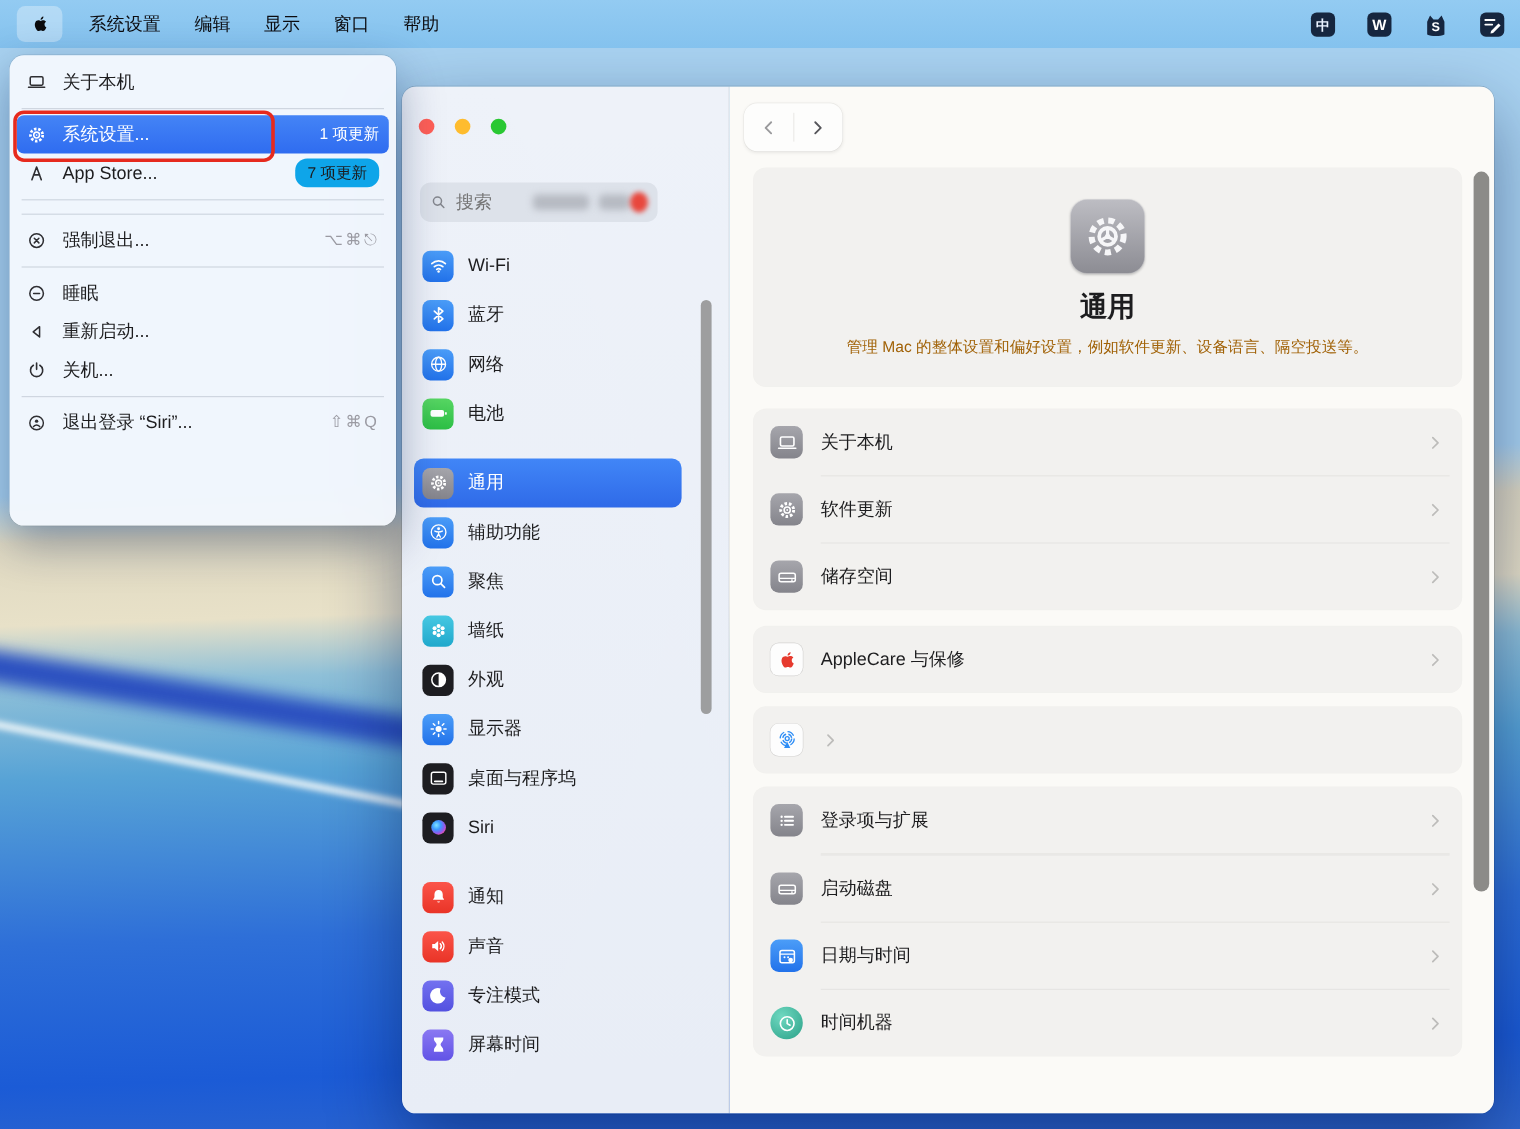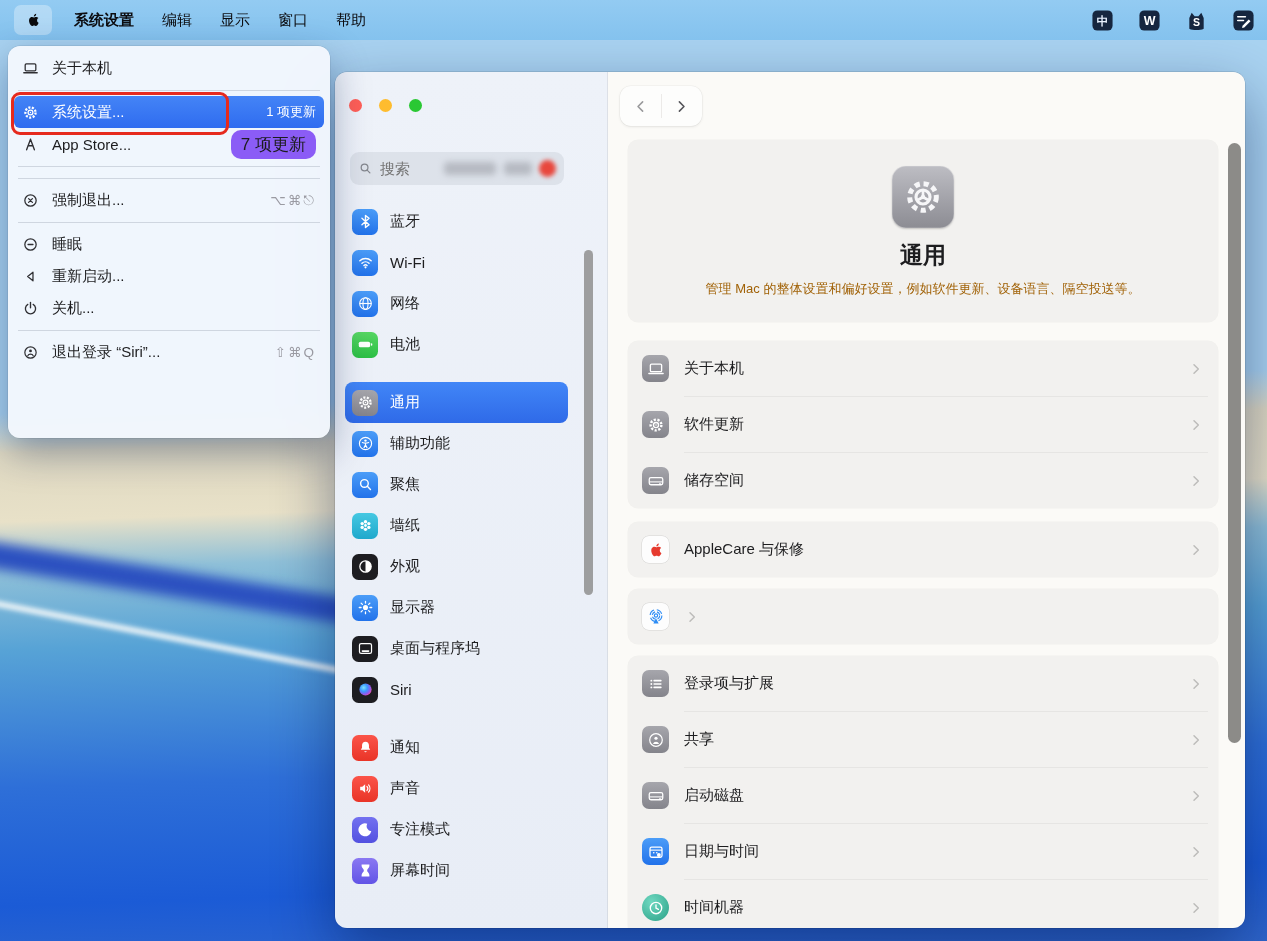--- a/index.html
+++ b/index.html
@@ -21,54 +21,54 @@
   .wp-stripe-white{position:absolute;left:-40px;top:648px;width:560px;height:6px;
     background:#eef5f8;transform:rotate(11deg);filter:blur(2.5px);z-index:0;}
   
   .menubar{position:absolute;left:0;top:0;width:1267px;height:40px;z-index:3;
     background:linear-gradient(180deg,#93cbf2,#84c2ee);
     display:flex;align-items:center;color:#0c0c10;font-size:15px;}
   .apple-btn{width:38px;height:30px;margin-left:14px;border-radius:7px;
     background:rgba(255,255,255,.32);display:flex;align-items:center;justify-content:center;}
   .apple-btn svg{width:17px;height:20px;color:#0b0b0d;}
   .mb-item{padding:0 14px;height:30px;display:flex;align-items:center;}
-  .mb-item.app{font-weight:bold;margin-left:8px;}
+  .mb-item.app{font-weight:normal;margin-left:8px;}
   .mb-right{margin-left:auto;display:flex;align-items:center;gap:24px;padding-right:12px;}
   .status-ic{width:23px;height:23px;display:block;}
   
   .apple-menu{position:absolute;left:8px;top:46px;width:322px;height:392px;z-index:4;
     background:rgba(242,247,253,.96);border-radius:12px;
     box-shadow:0 14px 38px rgba(0,25,80,.38),0 0 0 .5px rgba(0,0,0,.12);
     padding-top:6px;box-sizing:border-box;}
   .am-item{height:32px;display:flex;align-items:center;margin:0 6px;border-radius:6px;
     font-size:15px;color:#1d1d1f;padding:0 8px;}
   .am-item .am-ic{width:20px;height:20px;margin-right:10px;color:#2f2f33;display:flex;align-items:center;}
   .am-item .am-ic svg{width:17px;height:17px;}
   .am-label{flex:1;white-space:nowrap;}
   .am-item.selected{background:linear-gradient(180deg,#4484f6,#2f6cf0);color:#fff;}
   .am-item.selected .am-ic{color:#fff;}
   .am-badge-hot{font-size:13px;color:#fff;}
-  .am-badge{font-size:17px;color:#1c1c1e;background:#8b5cf6;border-radius:10px;padding:3px 10px;}
+  .am-badge{font-size:13px;color:#1c1c1e;background:#0ea5e9;border-radius:10px;padding:3px 10px;}
   .am-shortcut{font-size:13.5px;color:#9a9aa2;letter-spacing:2px;}
   .am-chev{width:14px;height:14px;color:#1c1c1e;}
   .am-sep{height:12px;display:flex;align-items:center;margin:0 10px;}
   .am-sep i{display:block;width:100%;height:1px;background:#cfd6e0;}
   .annotation-box{position:absolute;left:3px;top:46px;width:212px;height:37px;
     border:3.5px solid #e62a1e;border-radius:9px;z-index:6;pointer-events:none;}
   
   .window{position:absolute;left:335px;top:72px;width:910px;height:856px;z-index:2;
     border-radius:12px;overflow:hidden;
     box-shadow:0 22px 60px rgba(0,20,70,.45),0 0 0 .5px rgba(0,0,0,.18);}
   
   .sidebar{position:absolute;left:0;top:0;width:273px;height:100%;
     background:linear-gradient(180deg,#eef2f9,#e8edf6);border-right:1px solid rgba(0,0,0,.07);box-sizing:border-box;}
   .traffic{position:absolute;left:14px;top:27px;display:flex;gap:17px;}
   .traffic span{width:13px;height:13px;border-radius:50%;display:block;}
   .t-red{background:#ff5f57;} .t-yellow{background:#febc2e;} .t-green{background:#2ac833;}
-  .searchbar{position:absolute;left:15px;top:80px;width:214px;height:33px;background:#dde2ea;
+  .searchbar{position:absolute;left:15px;top:80px;width:198px;height:33px;background:#dde2ea;
     border-radius:9px;display:flex;align-items:center;padding:0 8px;box-sizing:border-box;}
   .searchbar svg{width:15px;height:15px;color:#84878e;margin-right:5px;flex:none;}
   .searchbar input{border:none;background:transparent;outline:none;width:60px;
     font-size:15px;color:#6f737b;font-family:inherit;}
   .blur-blob{height:13px;border-radius:4px;background:#b6bac2;filter:blur(3px);}
   .blob1{width:52px;margin-left:2px;} .blob2{width:28px;margin-left:8px;}
   .red-blob{width:17px;height:17px;border-radius:50%;background:#e8473d;filter:blur(2px);margin-left:auto;}
   .sb-list{position:absolute;left:0;top:129px;width:100%;}
   .sb-item{height:41px;margin-left:10px;width:223px;display:flex;align-items:center;
     border-radius:8px;padding-left:7px;box-sizing:border-box;font-size:15px;color:#1d1d1f;}
@@ -477,32 +477,32 @@
         </svg>
       <input type="text" placeholder="搜索" style="">
       <span class="blur-blob blob1"></span>
       <span class="blur-blob blob2"></span>
       <span class="red-blob"></span>
     </div>
     <div class="sb-list">
       <div class="sb-item">
         <span class="sb-ic bg-blue">
             <svg>
+              <use href="#sym-wifi"></use>
+            </svg>
+          </span>
+        <span>Wi-Fi</span>
+      </div>
+      <div class="sb-item">
+        <span class="sb-ic bg-blue">
+            <svg>
               <use href="#sym-bluetooth"></use>
             </svg>
           </span>
         <span>蓝牙</span>
-      </div>
-      <div class="sb-item">
-        <span class="sb-ic bg-blue">
-            <svg>
-              <use href="#sym-wifi"></use>
-            </svg>
-          </span>
-        <span>Wi-Fi</span>
       </div>
       <div class="sb-item">
         <span class="sb-ic bg-blue">
             <svg>
               <use href="#sym-globe"></use>
             </svg>
           </span>
         <span>网络</span>
       </div>
       <div class="sb-item">
@@ -713,57 +713,46 @@
               <svg>
                 <use href="#sym-list"></use>
               </svg>
             </span>
           <span class="row-label">登录项与扩展</span>
           <svg class="row-chev">
               <use href="#sym-chev-right"></use>
             </svg>
         </div>
         <div class="row-sep"></div>
+        <div class="row-sep"></div>
         <div class="row">
           <span class="row-ic bg-gray">
               <svg>
-                <use href="#sym-share-person"></use>
-              </svg>
-            </span>
-          <span class="row-label">共享</span>
+                <use href="#sym-drive"></use>
+              </svg>
+            </span>
+          <span class="row-label">启动磁盘</span>
           <svg class="row-chev">
               <use href="#sym-chev-right"></use>
             </svg>
         </div>
         <div class="row-sep"></div>
         <div class="row">
-          <span class="row-ic bg-gray">
-              <svg>
-                <use href="#sym-drive"></use>
-              </svg>
-            </span>
-          <span class="row-label">启动磁盘</span>
+          <span class="row-ic bg-blue">
+              <svg>
+                <use href="#sym-calendar"></use>
+              </svg>
+            </span>
+          <span class="row-label">日期与时间</span>
           <svg class="row-chev">
               <use href="#sym-chev-right"></use>
             </svg>
         </div>
         <div class="row-sep"></div>
         <div class="row">
-          <span class="row-ic bg-blue">
-              <svg>
-                <use href="#sym-calendar"></use>
-              </svg>
-            </span>
-          <span class="row-label">日期与时间</span>
-          <svg class="row-chev">
-              <use href="#sym-chev-right"></use>
-            </svg>
-        </div>
-        <div class="row-sep"></div>
-        <div class="row">
           <span class="row-ic ic-round">
               <svg>
                 <use href="#sym-timemachine"></use>
               </svg>
             </span>
           <span class="row-label">时间机器</span>
           <svg class="row-chev">
               <use href="#sym-chev-right"></use>
             </svg>
         </div>

